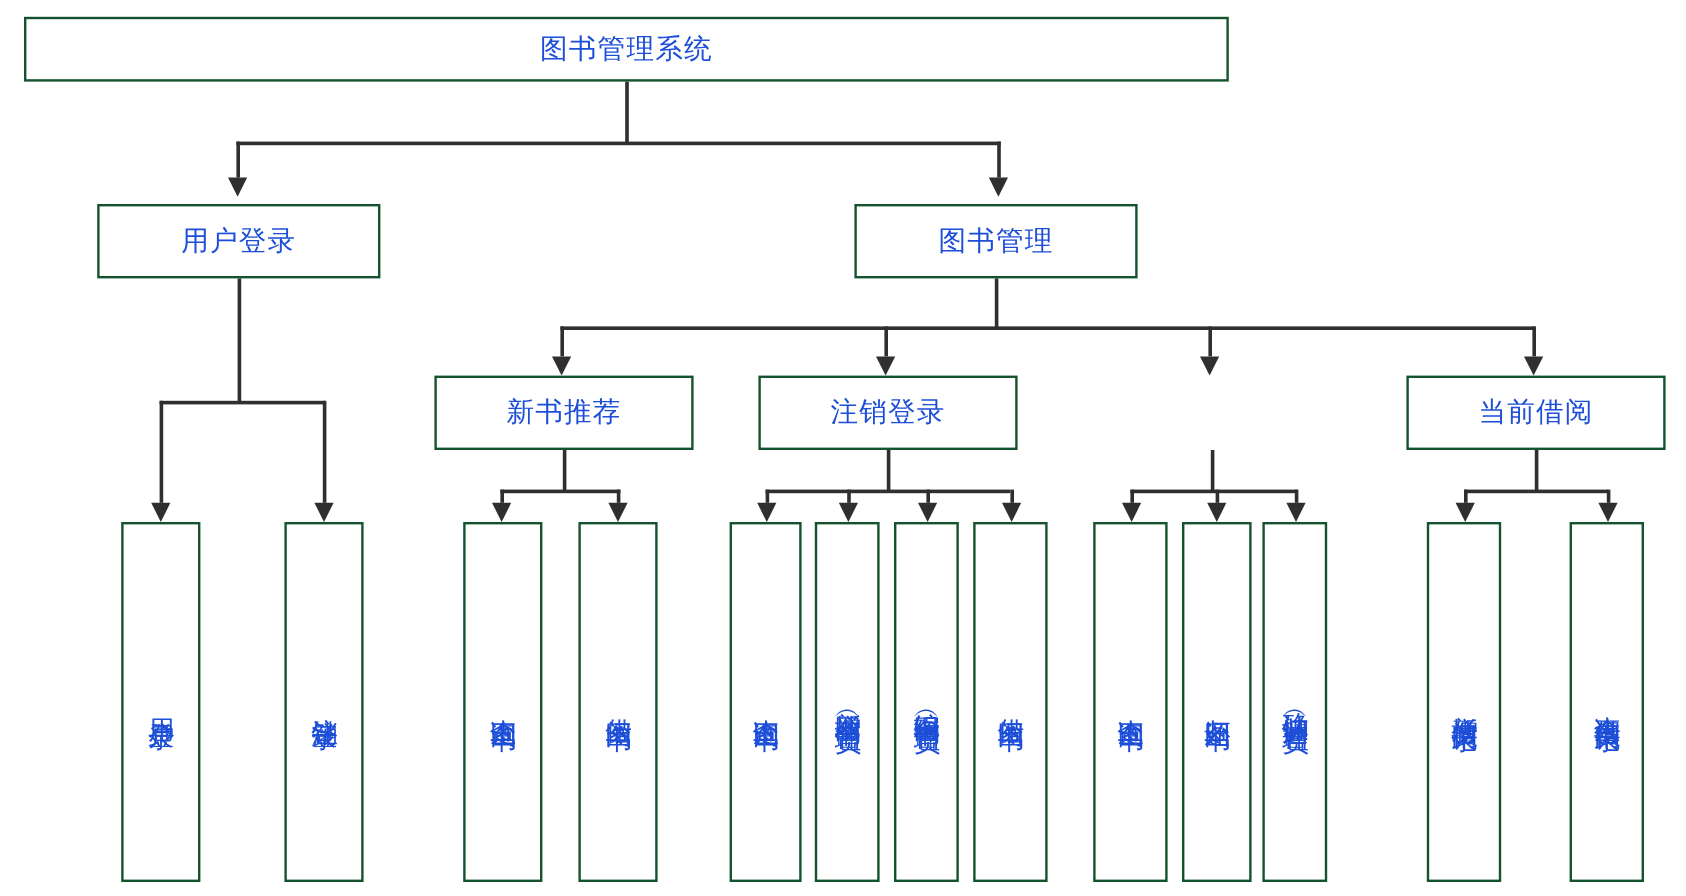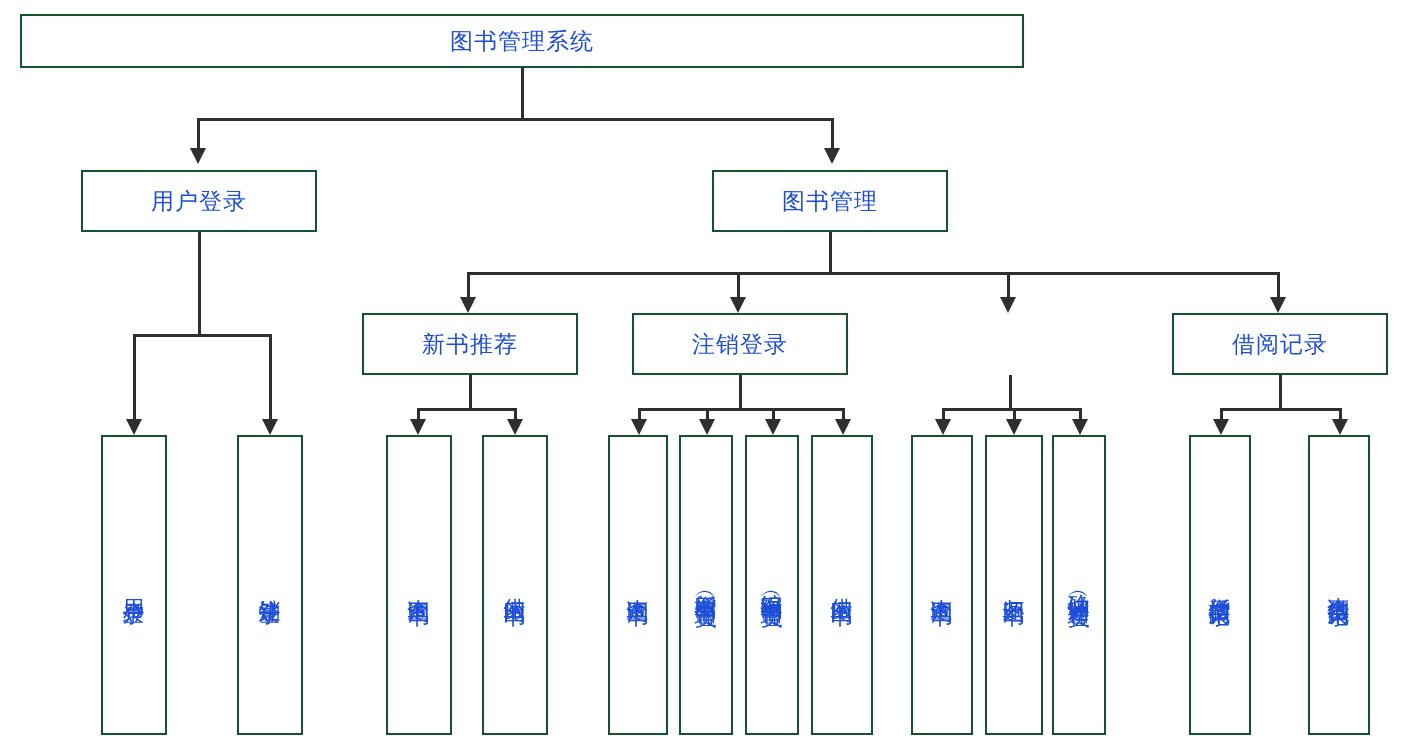--- a/index.html
+++ b/index.html
@@ -127,21 +127,21 @@
   <div class="conn v" style="left:1277px; top:272px; height:25px;"></div>
   <div class="arrow" style="left:1270px; top:297px;"></div>
 
   <div class="node lvl3" style="left:362px; top:313px; width:216px; height:62px;">
     <span class="label">新书推荐</span>
   </div>
   <div class="node lvl3" style="left:632px; top:313px; width:216px; height:62px;">
     <span class="label">注销登录</span>
   </div>
   <div class="node lvl3" style="left:1172px; top:313px; width:216px; height:62px;">
-    <span class="label">借阅记录</span>
+    <span class="label">当前借阅</span>
   </div>
 
   <div class="conn v" style="left:469px; top:375px; height:35px;"></div>
   <div class="conn h" style="left:417px; top:408px; width:100px;"></div>
   <div class="conn v" style="left:417px; top:408px; height:11px;"></div>
   <div class="arrow" style="left:410px; top:419px;"></div>
   <div class="conn v" style="left:514px; top:408px; height:11px;"></div>
   <div class="arrow" style="left:507px; top:419px;"></div>
 
   <div class="conn v" style="left:739px; top:375px; height:35px;"></div>

